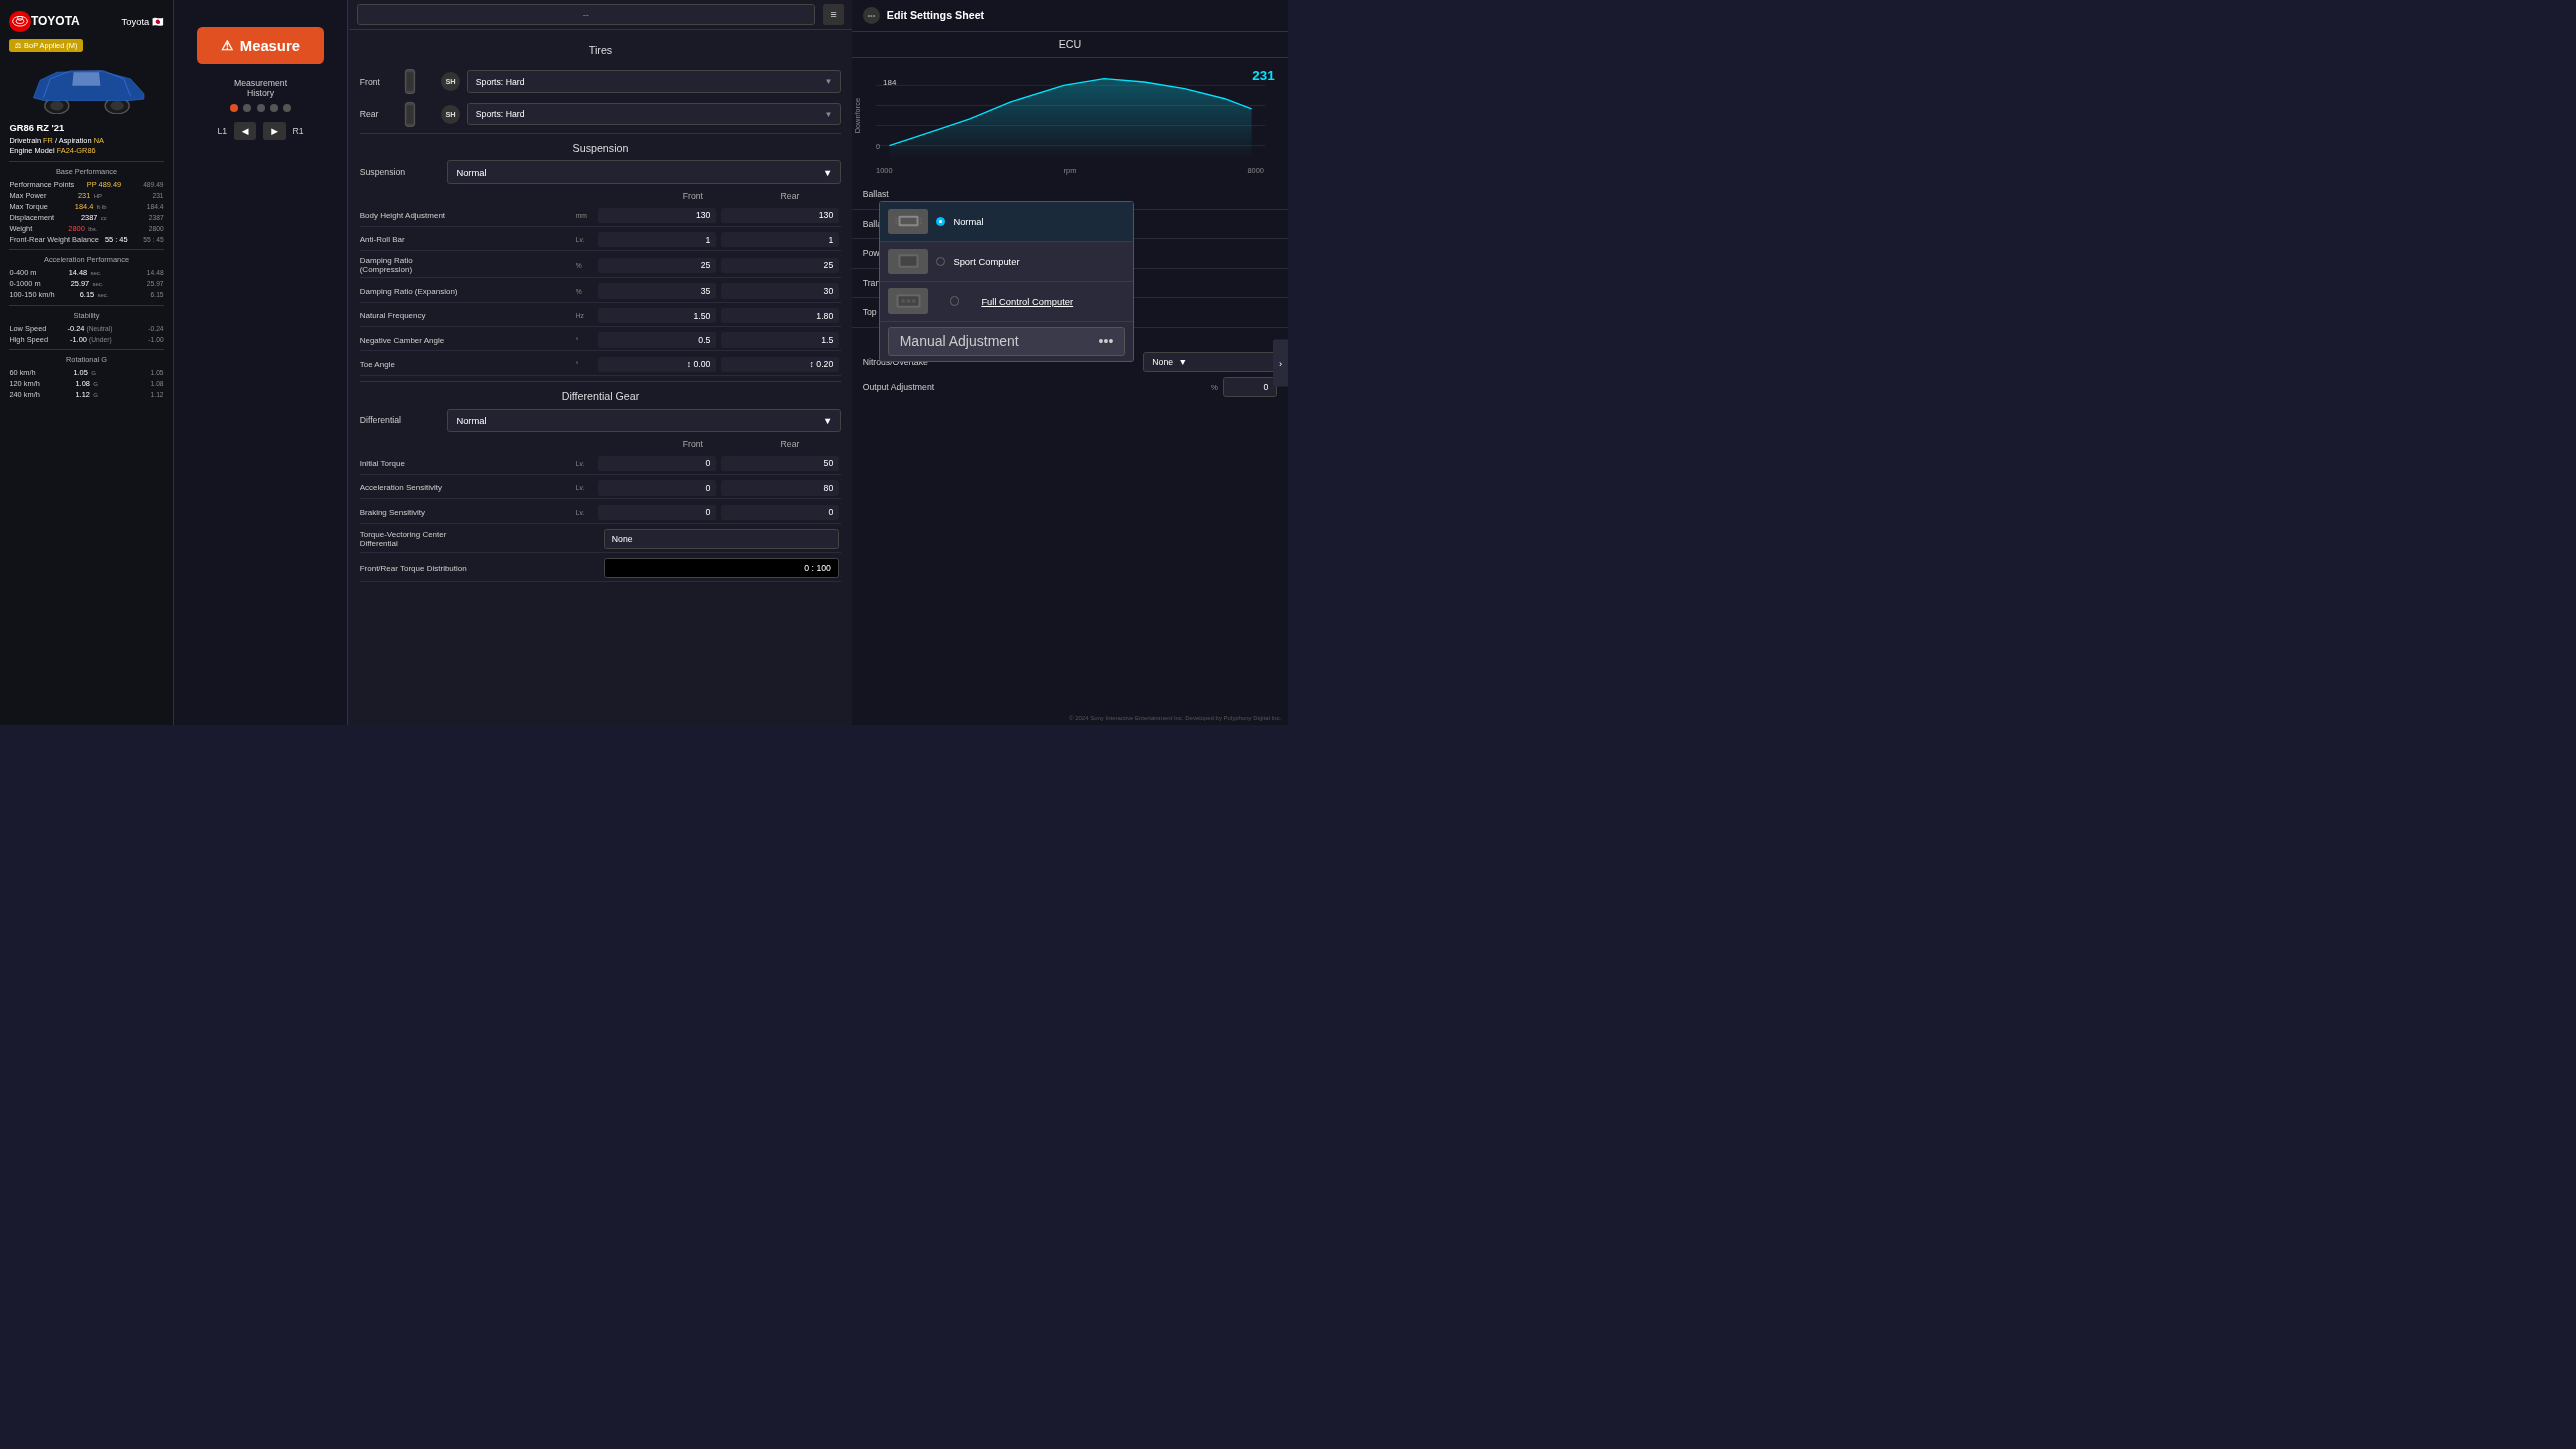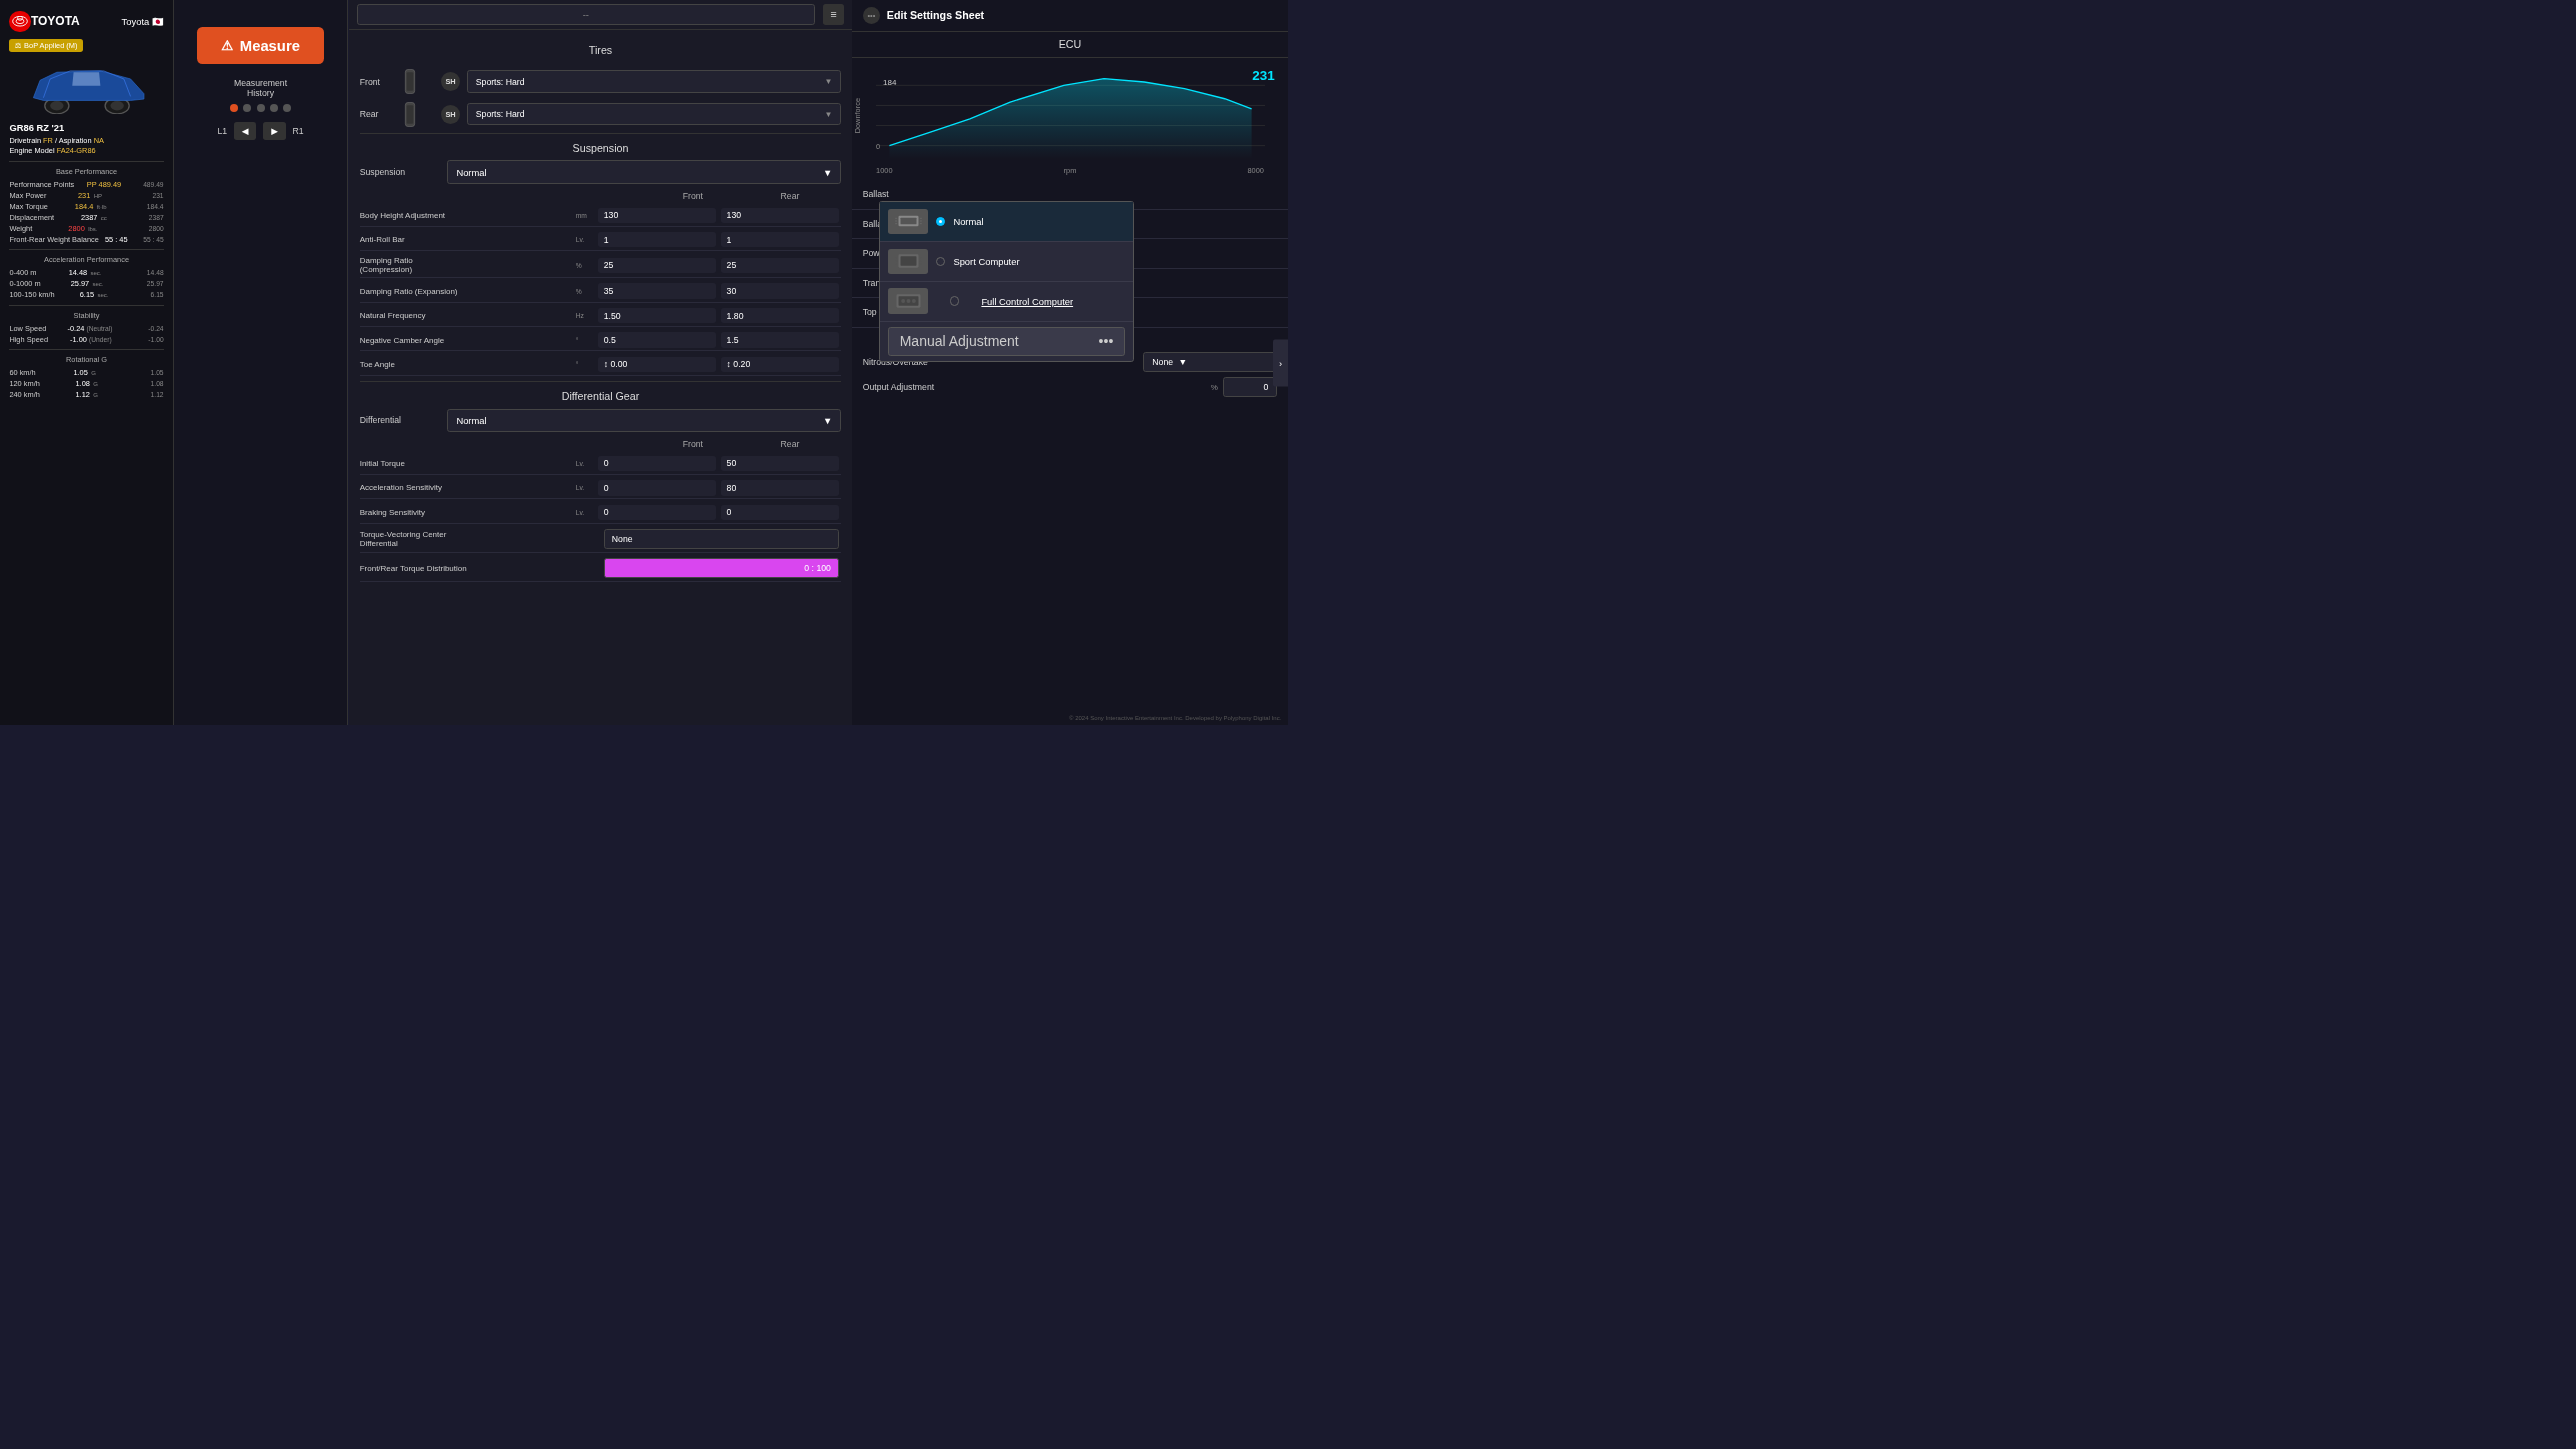--- a/index.html
+++ b/index.html
@@ -213,21 +213,21 @@
       display: flex;
       align-items: center;
       margin-bottom: 2.7px;
       padding: 2.7px 0;
       border-bottom: 0.7px solid #2a2a3a;
     }
     .setting-name { flex: 2; font-size: 8px; color: #ccc; }
     .setting-unit { font-size: 6.7px; color: #888; margin-left: 2.7px; width: 20px; }
     .setting-val {
       flex: 1;
-      text-align: left;
+      text-align: right;
       background: #222230;
       padding: 2.7px 5.4px;
       border-radius: 2.7px;
       font-size: 8.7px;
       color: #fff;
       margin: 0 2.7px;
     }
 
     
     .diff-header {
@@ -648,21 +648,21 @@
 
   <div class="setting-row">
     <span class="setting-name">Torque-Vectoring Center<br>Differential</span>
     <span class="setting-unit"></span>
     <div style="flex:2;background:#222230;border:0.7px solid #444;padding:4px 6.7px;border-radius:2.7px;font-size:8.7px;color:#fff;margin:0 2.7px;">None</div>
   </div>
 
   <div class="setting-row">
     <span class="setting-name">Front/Rear Torque Distribution</span>
     <span class="setting-unit"></span>
-    <div style="flex:2;background:#d946ef;border:0.7px solid #444;padding:4px 6.7px;border-radius:2.7px;font-size:8.7px;color:#fff;text-align:right;margin:0 2.7px;">0 : 100</div>
+    <div style="flex:2;background:#000000;border:0.7px solid #444;padding:4px 6.7px;border-radius:2.7px;font-size:8.7px;color:#fff;text-align:right;margin:0 2.7px;">0 : 100</div>
   </div>
 </div>
 
 <div class="right-full">
 
   <div class="rp-header">
     <div class="rp-header-dots">•••</div>
     <span class="rp-header-title">Edit Settings Sheet</span>
   </div>
 

